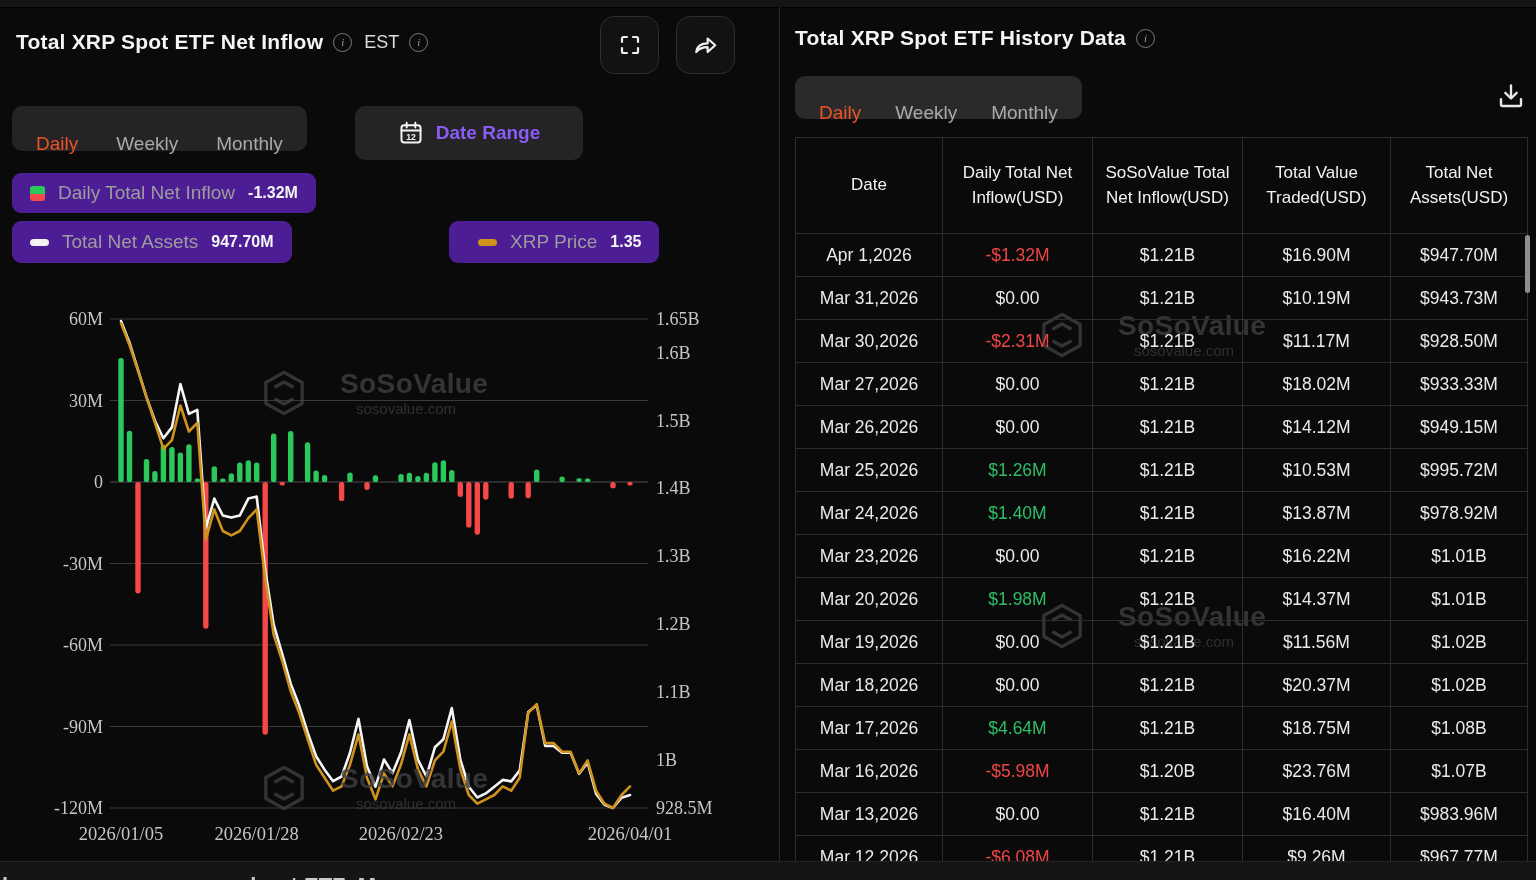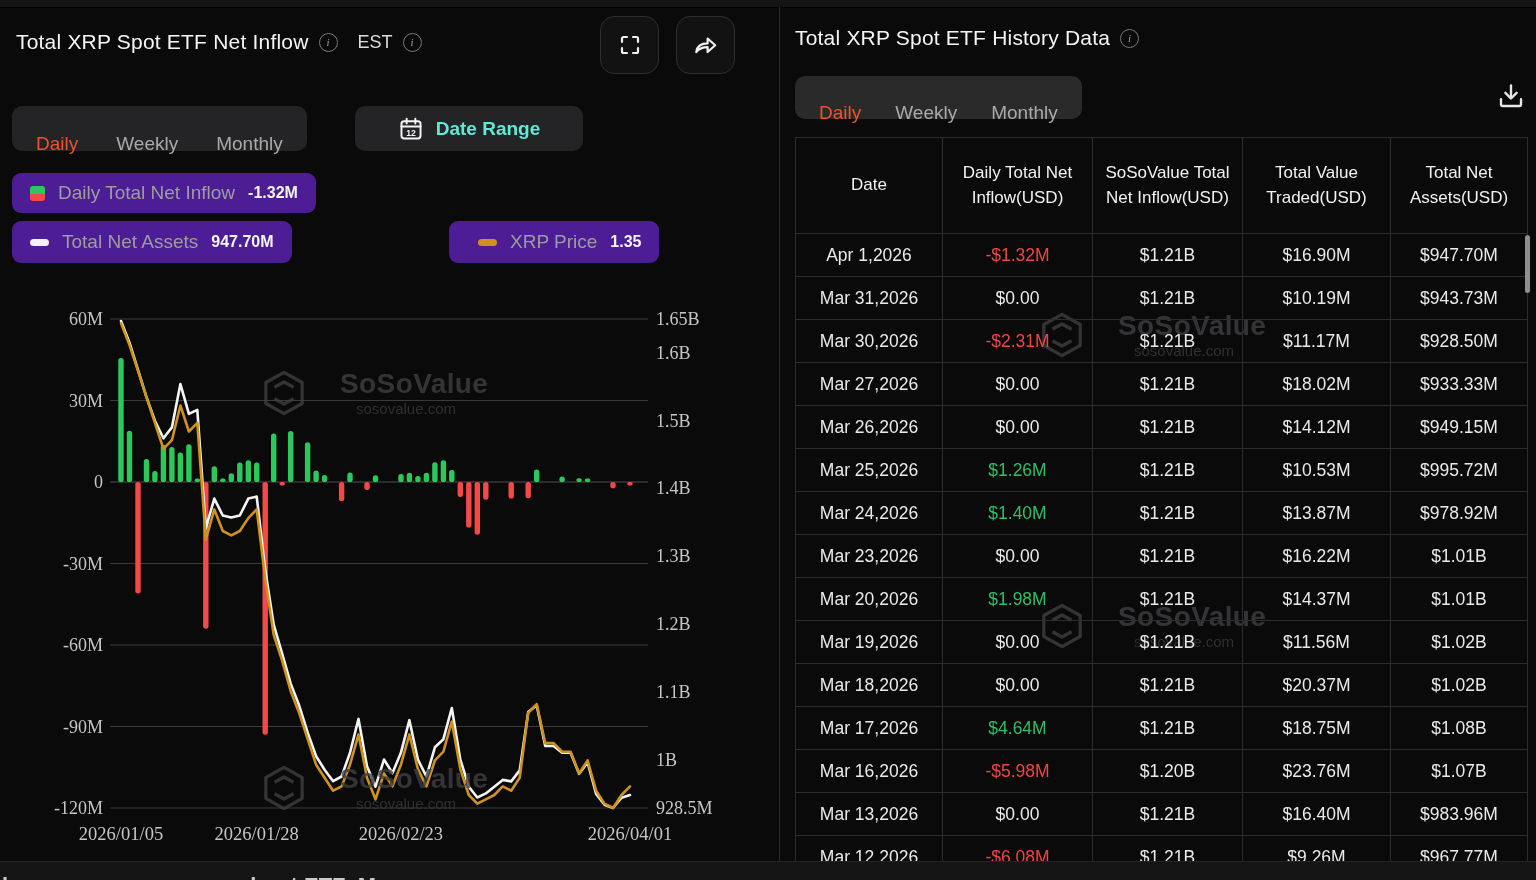--- a/index.html
+++ b/index.html
@@ -5,34 +5,34 @@
   html,body{margin:0;padding:0;background:#000;width:1536px;height:880px;overflow:hidden;
     font-family:"Liberation Sans",sans-serif;}
   .page{position:absolute;left:0;top:0;width:1536px;height:880px;background:#0a0a0b;color:#f2f2f2;}
   .top-strip{position:absolute;top:0;left:0;right:0;height:7px;background:#141414;border-bottom:1px solid #000;}
   .divider{position:absolute;left:779px;top:7px;bottom:0;width:1px;background:#2c2c2c;}
 
   
   .lp{position:absolute;left:0;top:7px;width:779px;bottom:0;}
   .title-row{position:absolute;display:flex;align-items:center;gap:10px;}
   .lp .title-row{left:16px;top:23px;}
-  .title{font-size:21px;font-weight:400;color:#f5f5f5;letter-spacing:.2px;white-space:nowrap;}
+  .title{font-size:21px;font-weight:700;color:#f5f5f5;letter-spacing:.2px;white-space:nowrap;}
   .info{width:17px;height:17px;border:1.5px solid #787878;border-radius:50%;color:#9d9d9d;font-size:11px;
     display:flex;align-items:center;justify-content:center;font-family:"Liberation Serif",serif;font-style:italic;flex:none;}
-  .est{font-size:18px;color:#dcdcdc;margin-left:10px;}
+  .est{font-size:18px;color:#dcdcdc;margin-left:2px;}
   .iconbtn{position:absolute;top:9px;width:57px;height:56px;border:1px solid #2e2e2e;border-radius:14px;
     background:#121213;display:flex;align-items:center;justify-content:center;cursor:pointer;}
   #btn-full{left:600px;} #btn-share{left:676px;}
   .seg{position:absolute;display:flex;align-items:center;background:#242426;border-radius:10px;
     font-size:19px;color:#a9a9a9;}
   .lp .seg{left:12px;top:99px;height:45px;padding:0 24px;gap:38px;}
   .seg span{cursor:pointer;margin-top:31px;}
   .seg .active{color:#eb5328;}
-  .datebtn{position:absolute;left:355px;top:99px;height:45px;width:228px;background:#242426;border-radius:10px;
-    display:flex;align-items:center;justify-content:center;gap:12px;font-weight:700;font-size:19px;color:#5eead4;cursor:pointer;}
+  .datebtn{position:absolute;left:355px;top:99px;height:54px;width:228px;background:#242426;border-radius:10px;
+    display:flex;align-items:center;justify-content:center;gap:12px;font-weight:700;font-size:19px;color:#8b5cf6;cursor:pointer;}
   .pill{position:absolute;background:#4c1d95;border-radius:9px;display:flex;align-items:center;gap:13px;
     padding:0 18px;height:40px;font-size:19px;color:#9d9d9d;white-space:nowrap;cursor:pointer;}
   .pill b{color:#f5f5f5;font-size:16px;font-weight:700;}
   #pill-inflow{left:12px;top:166px;}
   #pill-assets{left:12px;top:214px;height:42px;}
   #pill-price{left:449px;top:214px;height:42px;padding-left:29px;}
   .splitsq{width:15px;height:15px;border-radius:3px;background:linear-gradient(#2bc95c 0 52%,#f54848 52% 100%);flex:none;}
   .dash{width:19px;height:7px;border-radius:4px;background:#f2f2f2;flex:none;}
   #chart-holder{position:absolute;left:0;top:281px;width:779px;height:582px;}
   #chart-holder svg{font-family:"Liberation Serif",serif;}

